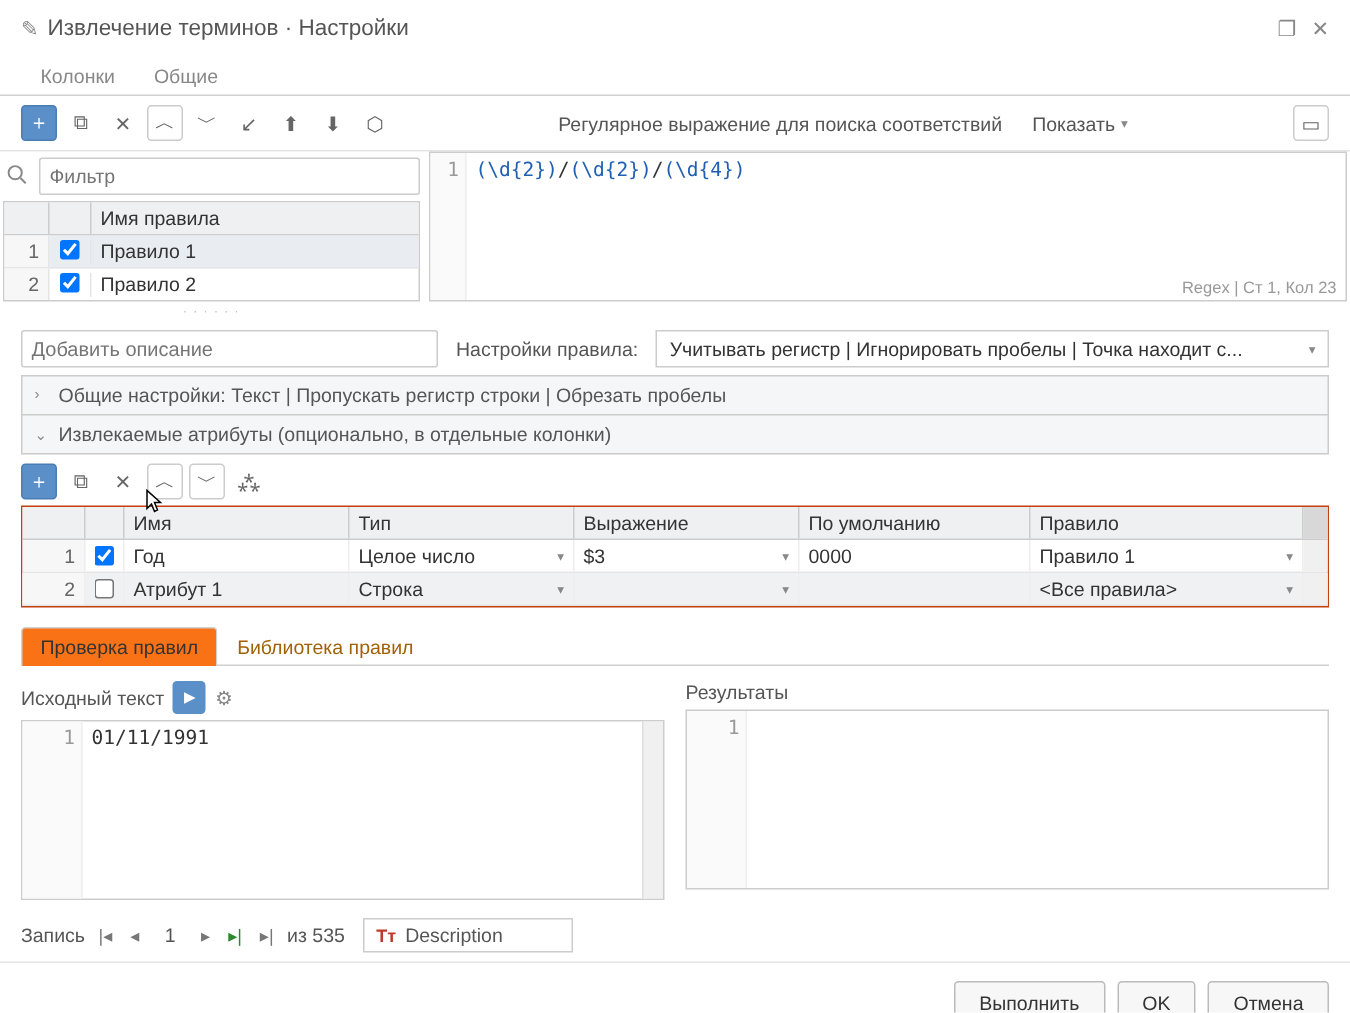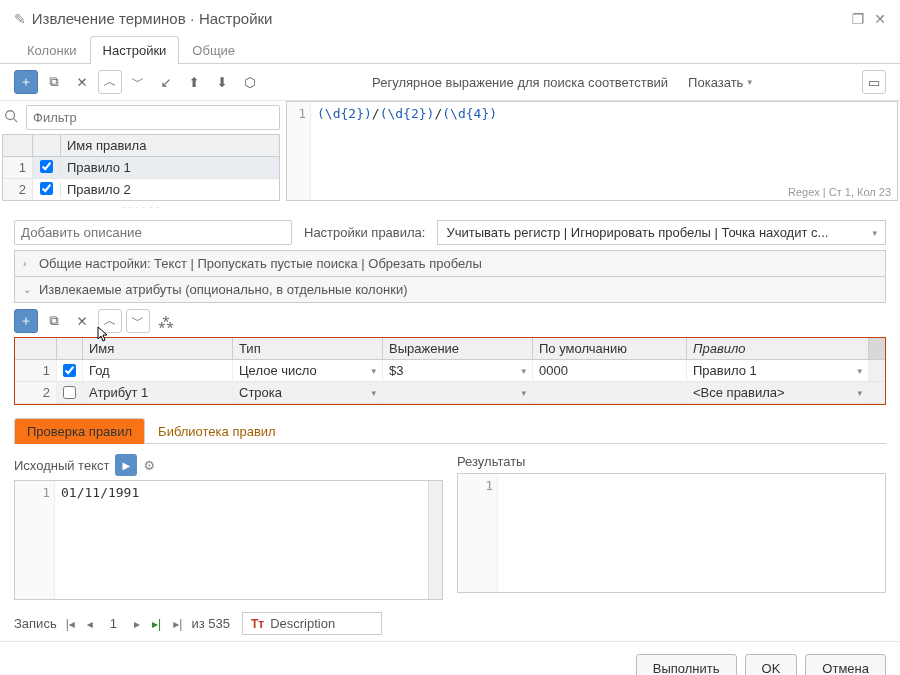--- a/index.html
+++ b/index.html
@@ -66,21 +66,21 @@
 .attr-table { margin: 0 14px; border: 1px solid #c2410c; }
 .attr-header { display: flex; background: #eef0f2; border-bottom: 1px solid #ccc; }
 .attr-header > div { padding: 3px 6px; border-right: 1px solid #ccc; }
 .attr-header > div:last-child { border-right: none; }
 .ah-num { width: 42px; }
 .ah-chk { width: 26px; }
 .ah-name { width: 150px; }
 .ah-type { width: 150px; }
 .ah-expr { width: 150px; }
 .ah-def { width: 154px; }
-.ah-rule { flex: 1; font-style: italic; }
+.ah-rule { flex: 1; }
 .ah-scroll { width: 16px; background: #d8d8d8; }
 .attr-row { display: flex; border-bottom: 1px solid #e5e5e5; }
 .attr-row > div { padding: 3px 6px; border-right: 1px solid #eee; display: flex; align-items: center; justify-content: space-between; }
 .attr-row .num { width: 42px; background: #f7f7f7; justify-content: flex-end; color: #666; }
 .attr-row .chkc { width: 26px; justify-content: center; }
 .attr-row .name { width: 150px; }
 .attr-row .type { width: 150px; }
 .attr-row .expr { width: 150px; }
 .attr-row .def { width: 154px; }
 .attr-row .rule { flex: 1; }
@@ -120,21 +120,20 @@
   <span class="pencil">✎</span>
   <span class="titlebar-title">Извлечение терминов · Настройки</span>
   <div class="titlebar-controls">
     <span>❐</span>
     <span>✕</span>
   </div>
 </div>
 
 <div class="main-tabs">
   <div class="tab">Колонки</div>
-  <div class="tab active">Настройки</div>
   <div class="tab">Общие</div>
 </div>
 
 <div class="toolbar-row">
   <button class="btn primary">＋</button>
   <button class="btn">⧉</button>
   <button class="btn">✕</button>
   <button class="btn bordered">︿</button>
   <button class="btn">﹀</button>
   <button class="btn">↙</button>
@@ -192,21 +191,21 @@
   <input class="desc-input" placeholder="Добавить описание" style="">
   <span class="rule-settings-label">Настройки правила:</span>
   <div class="rule-settings-box">
     <span>Учитывать регистр | Игнорировать пробелы | Точка находит с...</span>
   </div>
 </div>
 
 <div class="accordion">
   <div class="acc-row">
     <span class="chev">›</span>
-    <span>Общие настройки: Текст | Пропускать пустые поиска | Обрезать пробелы</span>
+    <span>Общие настройки: Текст | Пропускать регистр строки | Обрезать пробелы</span>
   </div>
   <div class="acc-row">
     <span class="chev">⌄</span>
     <span>Извлекаемые атрибуты (опционально, в отдельные колонки)</span>
   </div>
 </div>
 
 <div class="attr-toolbar">
   <button class="btn primary">＋</button>
   <button class="btn">⧉</button>

